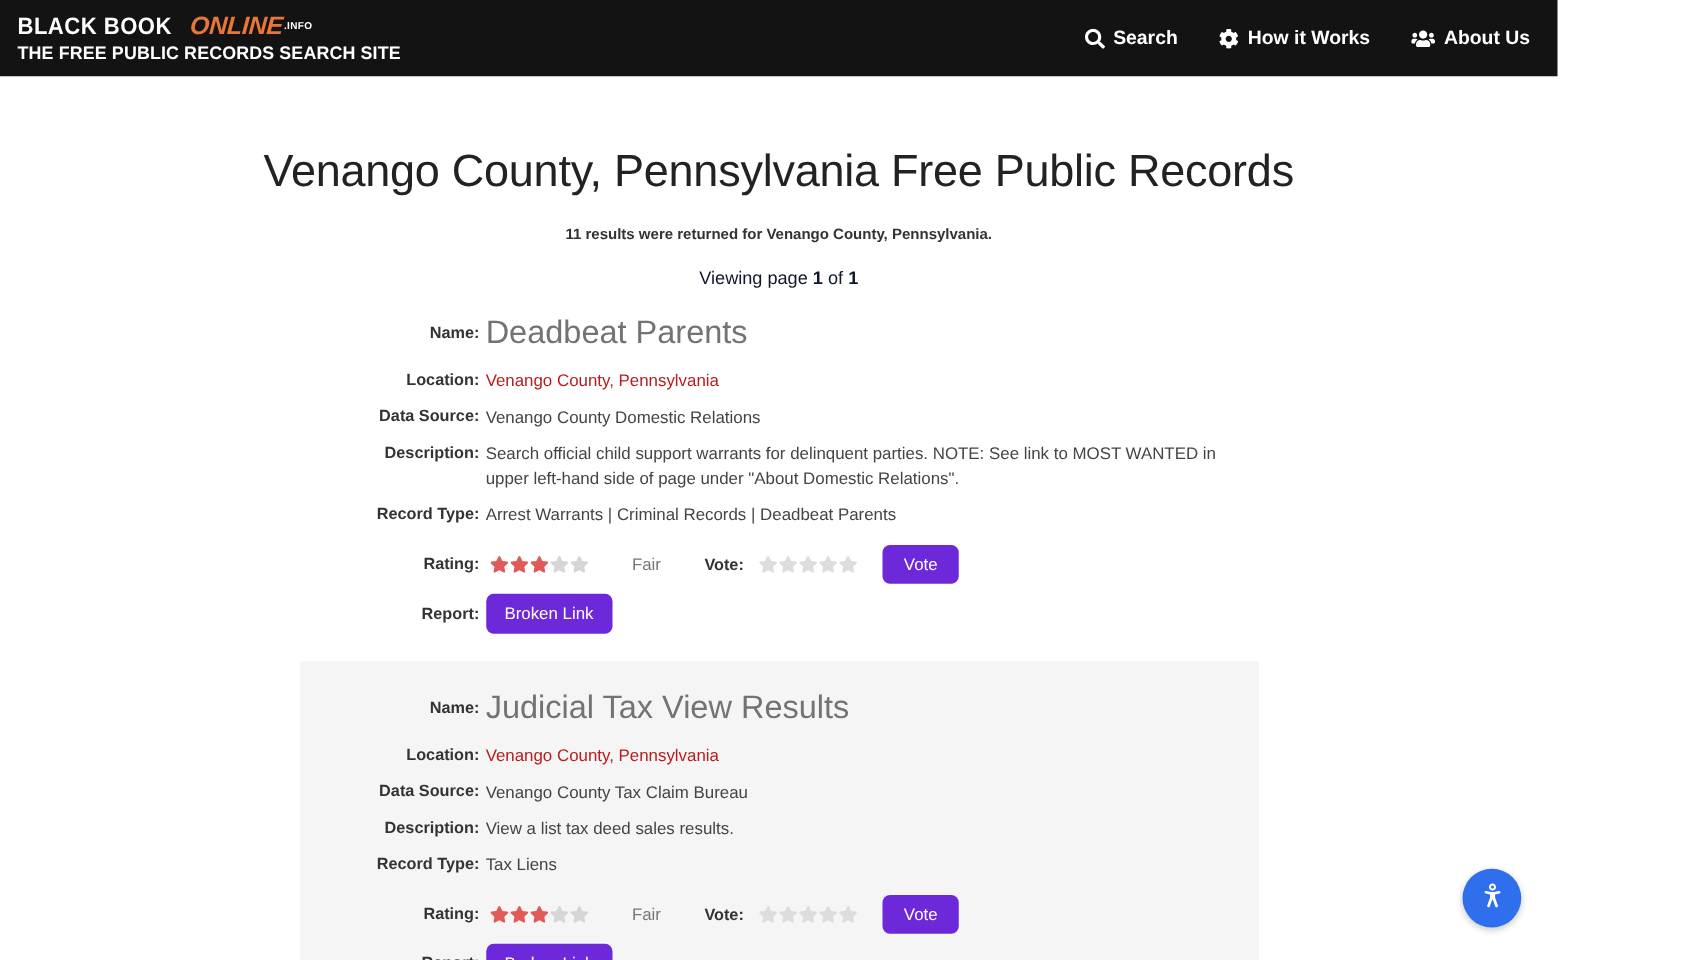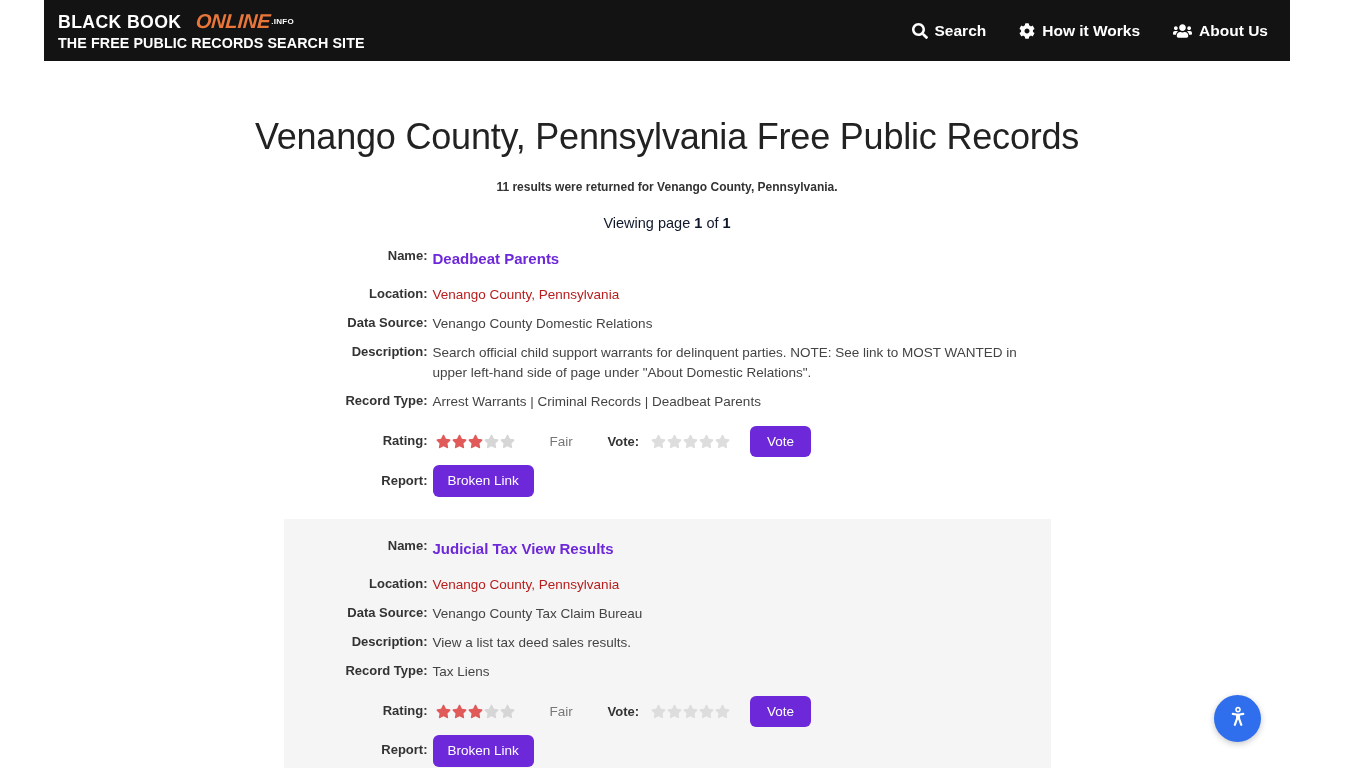--- a/index.html
+++ b/index.html
@@ -146,23 +146,23 @@
     white-space: nowrap;
   }
   .label.name-label { font-size: 13px; position: relative; top: -4px; }
   .value {
     font-size: 13.5px;
     color: #444444;
     line-height: 1.48;
     max-width: 600px;
   }
   .value.name-value {
-    font-size: 15px;
-    font-weight: 700;
-    color: #6d28d9;
+    font-size: 26px;
+    font-weight: 400;
+    color: #737373;
     text-decoration: none;
     cursor: pointer;
     line-height: 1.1;
   }
   .value.link-green {
     color: #b91c1c;
     text-decoration: none;
     cursor: pointer;
   }
 
@@ -233,21 +233,21 @@
     border-radius: 50%;
     background: #2f6fed;
     border: none;
     cursor: pointer;
     display: flex;
     align-items: center;
     justify-content: center;
     box-shadow: 0 2px 6px rgba(0,0,0,0.22);
   }
   .a11y-btn svg { fill: #ffffff; display: block; }
-  .viewport { position: relative; width: 1246px; height: 768px; margin-left: 44px; }
+  .viewport { position: relative; width: 1246px; height: 768px; }
 </style>
 </head>
 <body>
 
 <div class="viewport">
 
   <header class="site-header">
 
     <div class="brand">
       <div class="brand-top">

